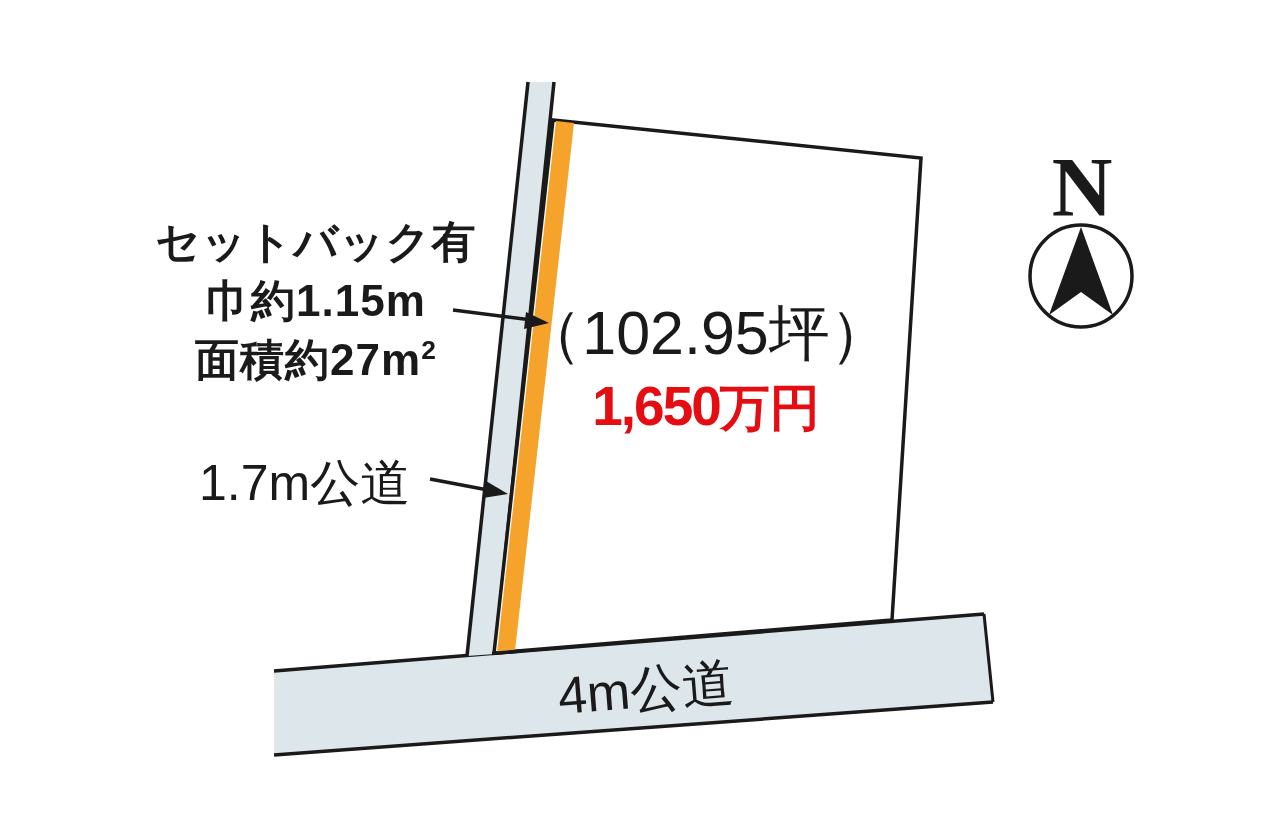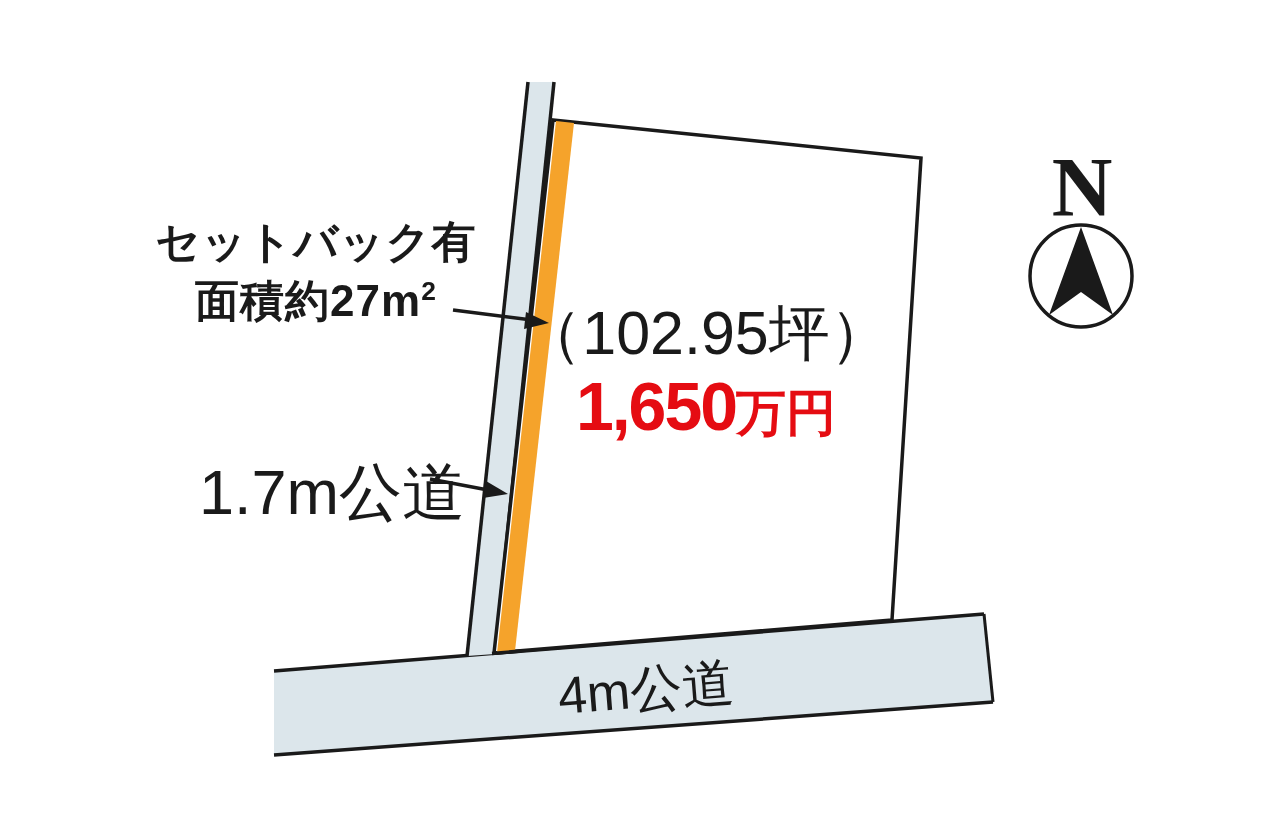--- a/index.html
+++ b/index.html
@@ -8,27 +8,27 @@
     font-family:"Liberation Sans","DejaVu Sans",sans-serif;color:#1a1a1a;
   }
   #stage{position:absolute;left:6px;top:0;width:1280px;height:604px;}
   svg{position:absolute;left:0;top:0;}
   .abs{position:absolute;}
   .setback-note{
     left:125px;top:212px;width:370px;text-align:center;
     font-size:44px;font-weight:700;line-height:59px;letter-spacing:1px;white-space:nowrap;
   }
   .side-road-label{
-    left:193px;top:450px;width:240px;font-size:63px;font-weight:500;white-space:nowrap;
+    left:193px;top:450px;width:240px;font-size:50px;font-weight:500;white-space:nowrap;
   }
   .area-block{left:495px;top:300px;width:410px;text-align:center;white-space:nowrap;}
   .area-m2{font-size:50px;font-weight:500;line-height:58px;}
   .area-tsubo{font-size:61px;font-weight:400;line-height:66px;}
   .price-line{line-height:80px;color:#e50c12;font-weight:900;}
-  .price-amount{font-size:68px;letter-spacing:-2px;}
+  .price-amount{font-size:55px;letter-spacing:-2px;}
   .price-unit{font-size:50px;margin-top:48px;}
   sup.sq{font-size:60%;vertical-align:super;line-height:0;}
   .bottom-road-label{
     left:515px;top:655px;width:250px;text-align:center;font-size:52px;font-weight:500;
     transform:rotate(-4.6deg);white-space:nowrap;
   }
   .compass-n{
     left:1026px;top:146px;width:100px;text-align:center;
     font-family:"Liberation Serif","DejaVu Serif",serif;font-weight:700;font-size:84px;line-height:84px;
   }
@@ -59,20 +59,21 @@
 
     <line x1="424" y1="479" x2="482" y2="490" stroke="#1a1a1a" stroke-width="3.5"></line>
     <polygon points="502,494 477,498 480,481" fill="#1a1a1a"></polygon>
 
     <circle cx="1075" cy="276" r="51" fill="none" stroke="#1a1a1a" stroke-width="3.5"></circle>
     <polygon points="1075,227 1043,315 1075,292 1107,315" fill="#1a1a1a"></polygon>
   </svg>
 
   <div class="abs setback-note">
     <div>セットバック有</div>
+    <div>巾約1.15m</div>
     <div><span>面積約27m</span><sup class="sq">2</sup></div>
   </div>
 
   <div class="abs side-road-label">1.7m公道</div>
 
   <div class="abs area-block">
     <div class="area-tsubo">（102.95坪）</div>
     <div class="price-line"><span class="price-amount">1,650</span><span class="price-unit">万円</span></div>
   </div>
 

